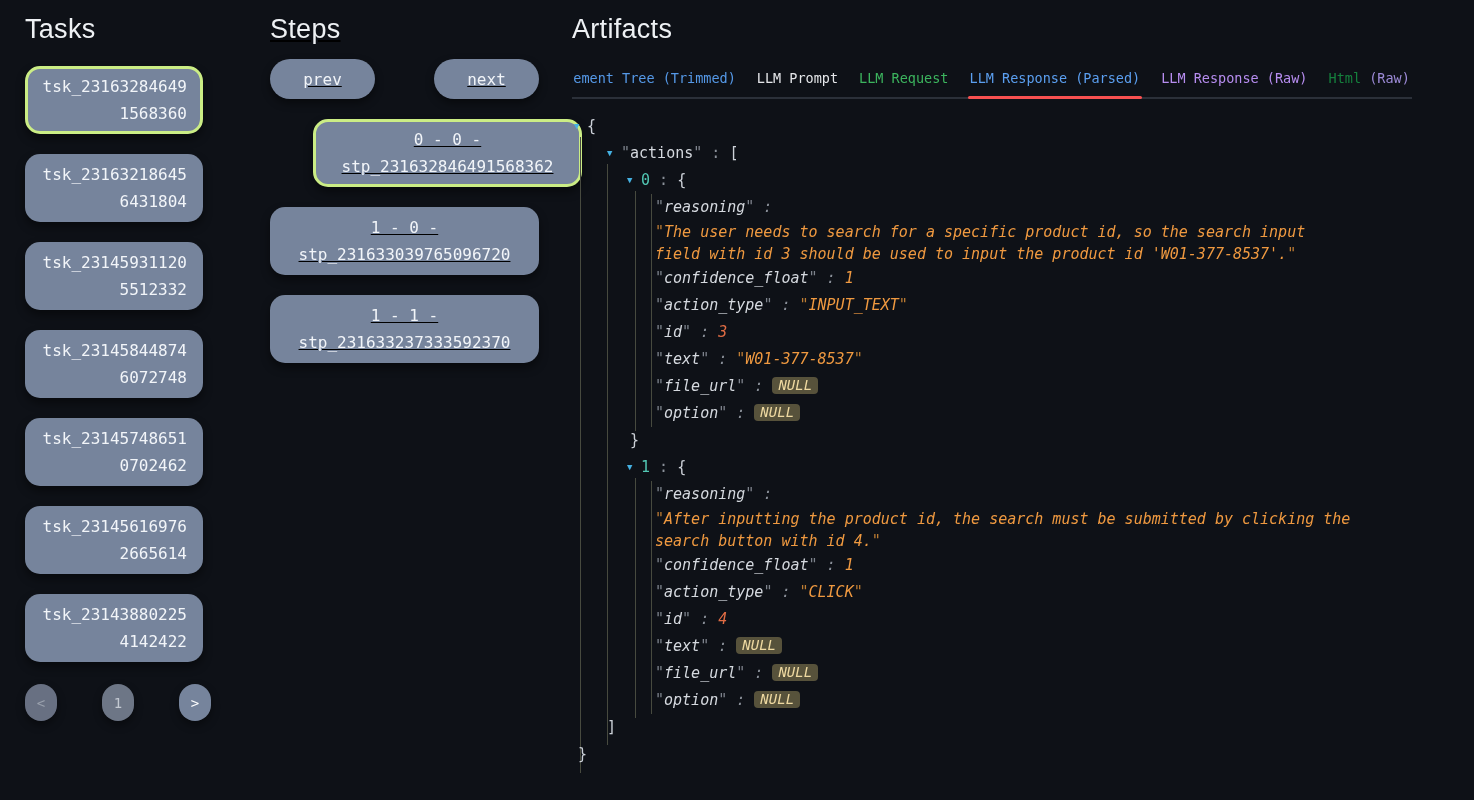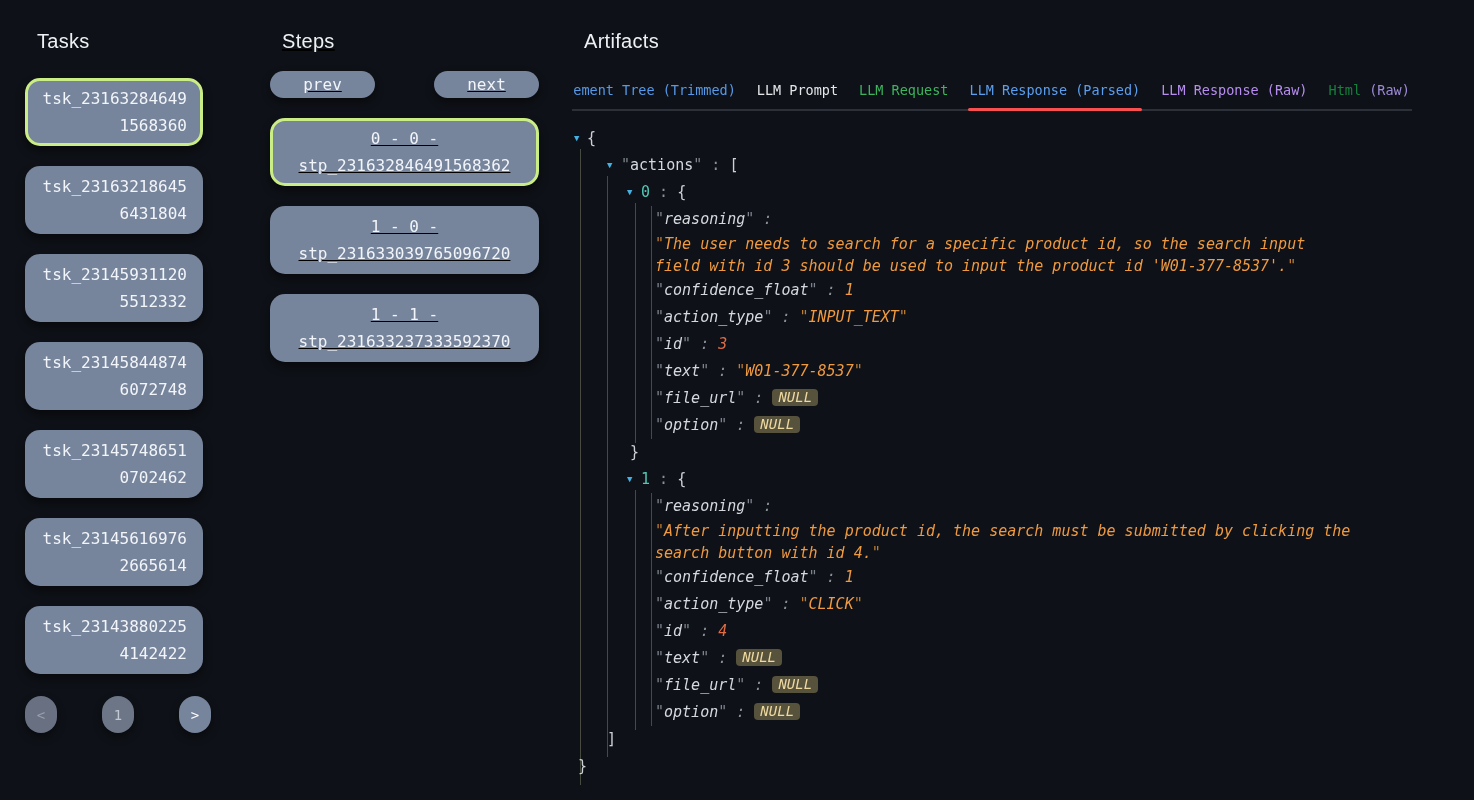--- a/index.html
+++ b/index.html
@@ -17,22 +17,22 @@
   }
   *{box-sizing:border-box;}
   html,body{margin:0;padding:0;}
   body{
     width:1474px;height:800px;overflow:hidden;position:relative;
     background:var(--bg);
     font-family:"DejaVu Sans Mono",monospace;
   }
   .panel-title{
     font-family:"Liberation Sans",sans-serif;
-    font-size:20px;font-weight:500;color:#eef1f4;
-    margin:12px;letter-spacing:.3px;line-height:34px;
+    font-size:27px;font-weight:500;color:#eef1f4;
+    margin:0;letter-spacing:.3px;line-height:34px;
   }
   
   #tasks{position:absolute;left:25px;top:12px;width:186px;}
   .task-btn{
     display:block;width:178px;margin-top:20px;padding:4px 13px;
     background:var(--btn);border:3px solid transparent;border-radius:15px;
     color:#f2f5f9;font:16px/27px "DejaVu Sans Mono",monospace;
     word-break:break-all;text-align:right;cursor:pointer;
     box-shadow:0 5px 10px rgba(0,0,0,.45);
   }
@@ -43,32 +43,32 @@
     font:14px "DejaVu Sans Mono",monospace;color:#fff;background:var(--btn);
     display:flex;align-items:center;justify-content:center;
     box-shadow:0 4px 8px rgba(0,0,0,.4);
   }
   .pg.disabled{background:#687082;color:#9aa1ad;}
   .pg.current{background:#6d7686;color:#c3c9d2;}
   
   #steps{position:absolute;left:270px;top:12px;width:269px;text-decoration:underline;}
   .nav-row{display:flex;justify-content:space-between;margin-top:13px;}
   .nav-btn{
-    width:105px;height:27px;border-radius:22px;border:none;cursor:pointer;
+    width:105px;height:40px;border-radius:22px;border:none;cursor:pointer;
     background:var(--btn);color:#f2f5f9;font:16px "DejaVu Sans Mono",monospace;
     box-shadow:0 4px 9px rgba(0,0,0,.45);
   }
   .step-btn{
     display:block;width:269px;margin-top:20px;padding:4px 12px;
     background:var(--btn);border:3px solid transparent;border-radius:15px;
     color:#f2f5f9;font:16px/27px "DejaVu Sans Mono",monospace;
     word-break:break-word;text-align:center;cursor:pointer;
     box-shadow:0 5px 10px rgba(0,0,0,.45);
   }
-  .step-btn.active{border-color:var(--green);}
+  .step-btn.active{border-color:var(--green);margin-left:43px;}
   
   #artifacts{position:absolute;left:572px;top:12px;width:840px;}
   .tabs-clip{overflow:hidden;margin-top:22px;width:840px;}
   .tabs{display:flex;border-bottom:2px solid #2b3039;margin-left:-15px;}
   .tab{
     font:13.5px/20px "DejaVu Sans Mono",monospace;white-space:nowrap;
     padding:0 0 9px 0;margin-right:21px;background:none;border:none;cursor:pointer;
     position:relative;
   }
   .tab.active::after{

